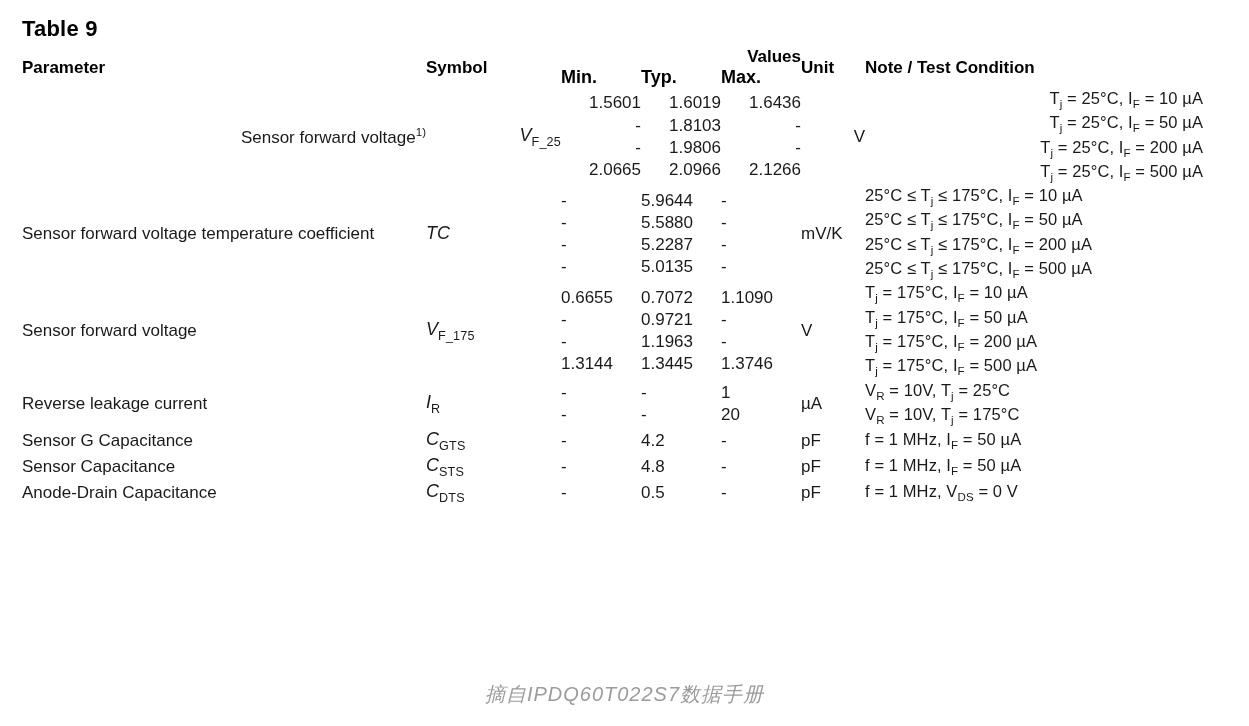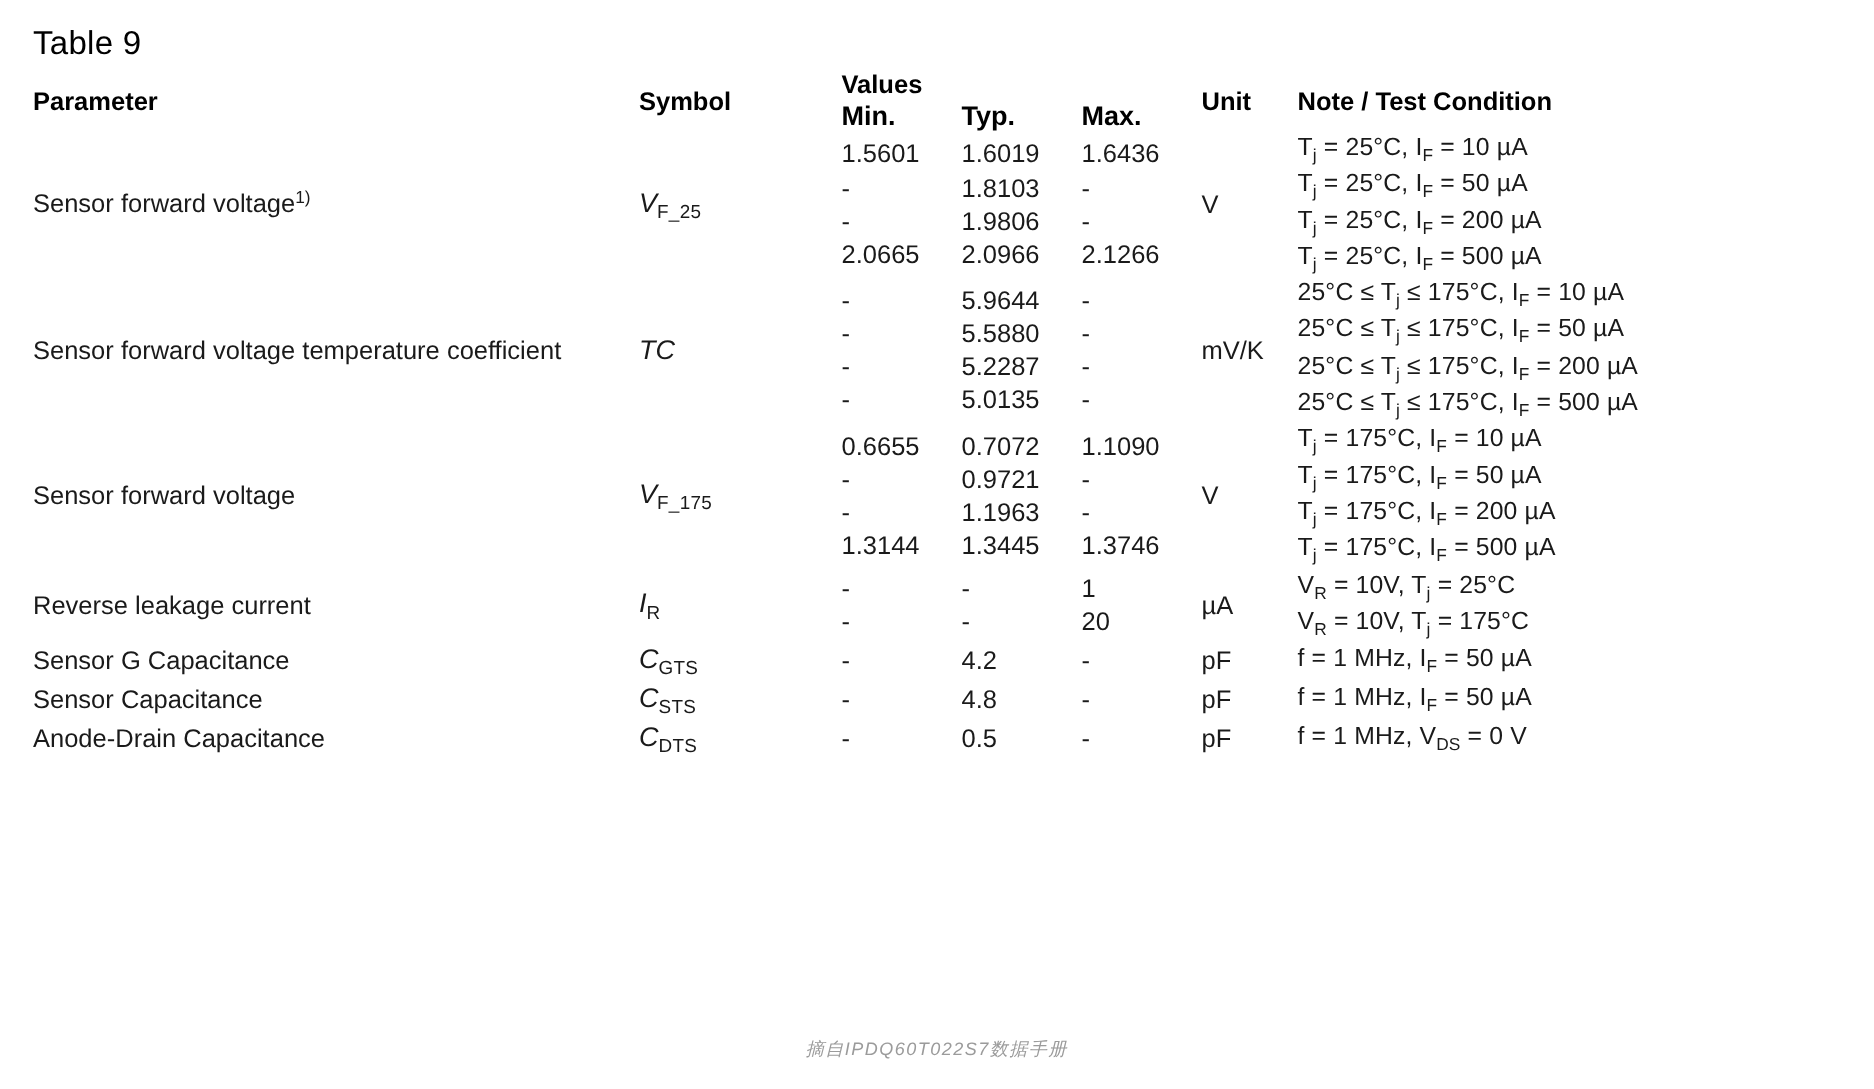--- a/index.html
+++ b/index.html
@@ -18,21 +18,21 @@
     position: relative;
     width: 1249px;
     height: 726px;
     box-sizing: border-box;
     padding: 16px 46px 0 22px;
   }
 
   
   .table-title {
     font-size: 22px;
-    font-weight: normal;
+    font-weight: bold;
     letter-spacing: 0.2px;
     color: #000;
     margin: 0 0 5px 0;
     display: flex;
     align-items: baseline;
     white-space: nowrap;
     gap: 17px;
   }
   .table-title .tt-label { margin-right: 26px; }
 
@@ -41,34 +41,34 @@
     border-collapse: collapse;
     width: 1181px;
     table-layout: fixed;
     font-size: 16.5px;
   }
   table.spec td, table.spec th {
     vertical-align: middle;
     padding: 0;
     border: 0;
   }
-  .bt-thick { border-top: 2.5px solid #3c3c3c; }
+  .bt-thick { border-top: 2.5px solid #3c3c3c; text-align: right; }
   .bb-thick { border-bottom: 2.5px solid #3c3c3c; }
   .bb-thin  { border-bottom: 1.6px solid #5a5a5a; }
   .bl       { border-left: 1.6px solid #5a5a5a; }
 
   th.hd {
     font-weight: bold;
     font-size: 17px;
     text-align: left;
     color: #000;
     padding: 6px 0 6px 9px;
   }
   th.hd-values {
-    text-align: left;
+    text-align: right;
     padding: 5px 0 4px 0;
     margin-top: 37px;
   }
   th.hd-sub {
     font-weight: bold;
     font-size: 18px;
     text-align: left;
     padding: 3px 0 5px 9px;
     color: #000;
   }
@@ -97,21 +97,21 @@
   col.c-unit   { width: 64px; }
   col.c-note   { width: 338px; }
 
   
   .caption {
     position: absolute;
     left: 0;
     right: 0;
     bottom: 18px;
     text-align: center;
-    font-size: 12px;
+    font-size: 20px;
     font-style: italic;
     color: #9b9b9b;
     letter-spacing: 1px;
   }
 </style>
 </head>
 <body>
 
 <div class="page">
 

